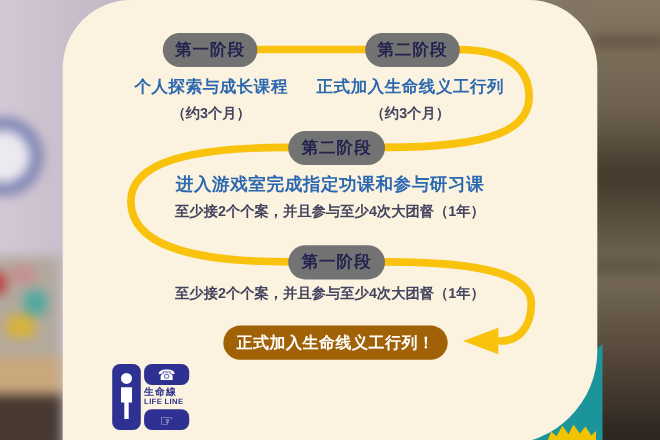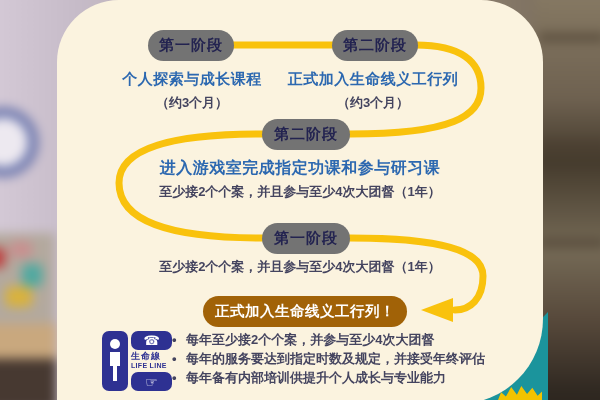--- a/index.html
+++ b/index.html
@@ -142,19 +142,14 @@
       </svg>
     </div>
     <div class="lg-panel lg-phone">☎</div>
     <div class="lg-text">
       <div class="lg-zh">生命線</div>
       <div class="lg-en">LIFE LINE</div>
     </div>
     <div class="lg-panel lg-hand">☞</div>
   </div>
 
-  <ul class="reqs">
-    <li>每年至少接2个个案，并参与至少4次大团督</li>
-    <li>每年的服务要达到指定时数及规定，并接受年终评估</li>
-    <li>每年备有内部培训供提升个人成长与专业能力</li>
-  </ul>
 
 </div>
 
 </body></html>

